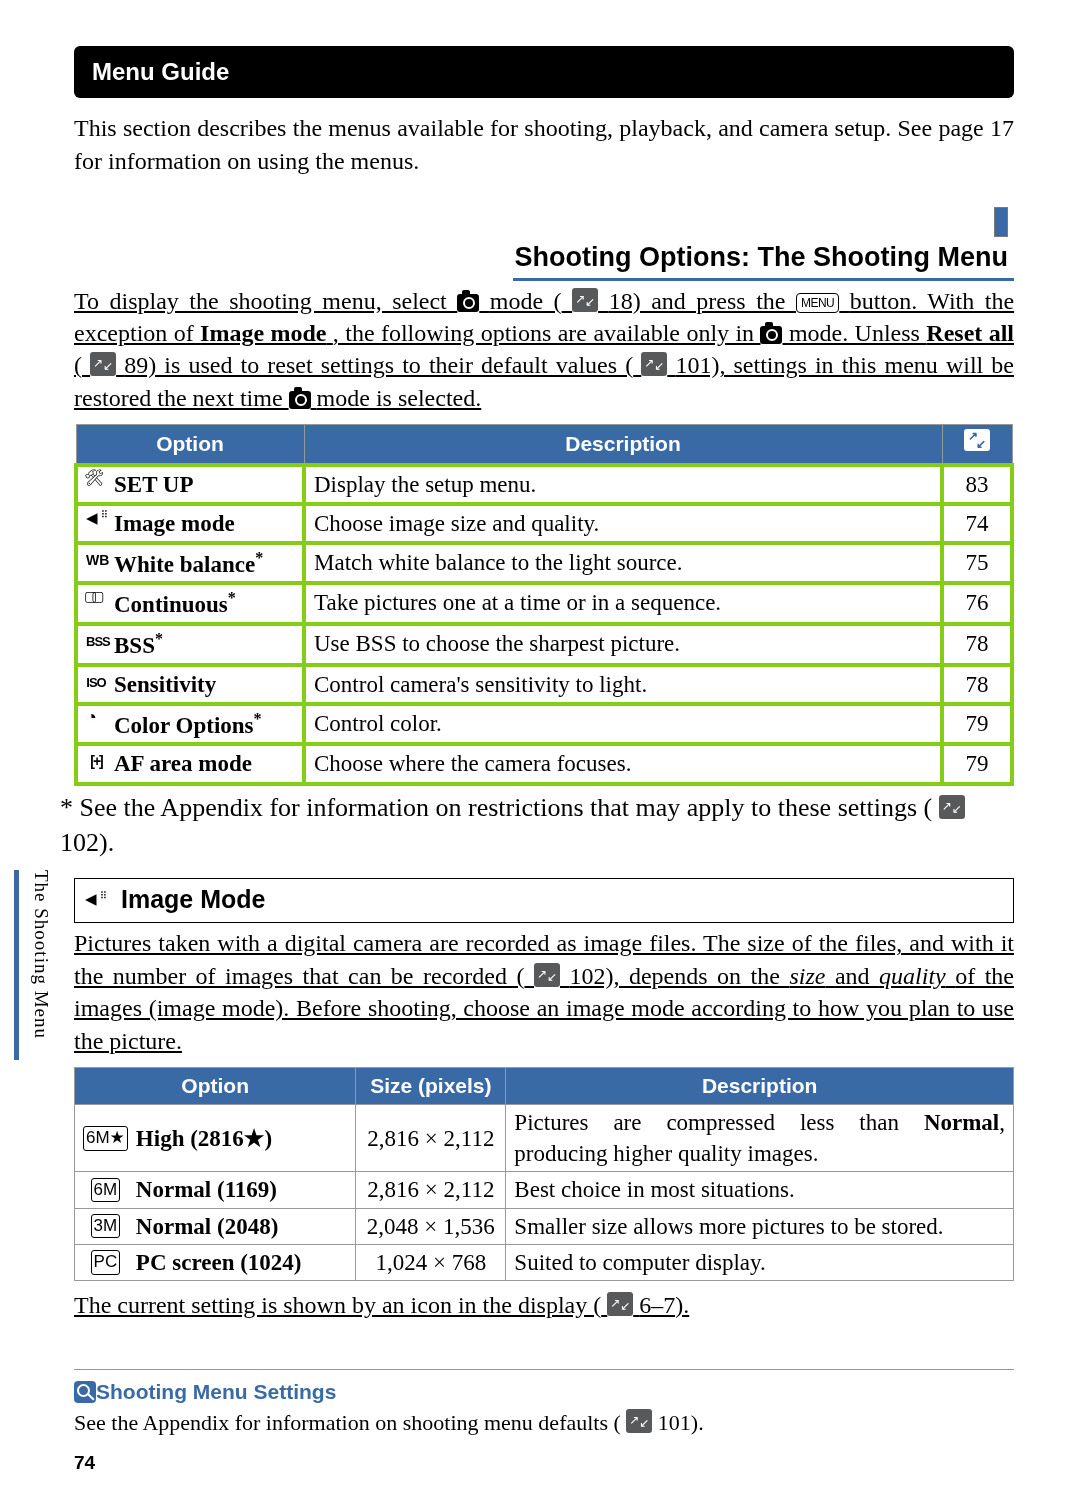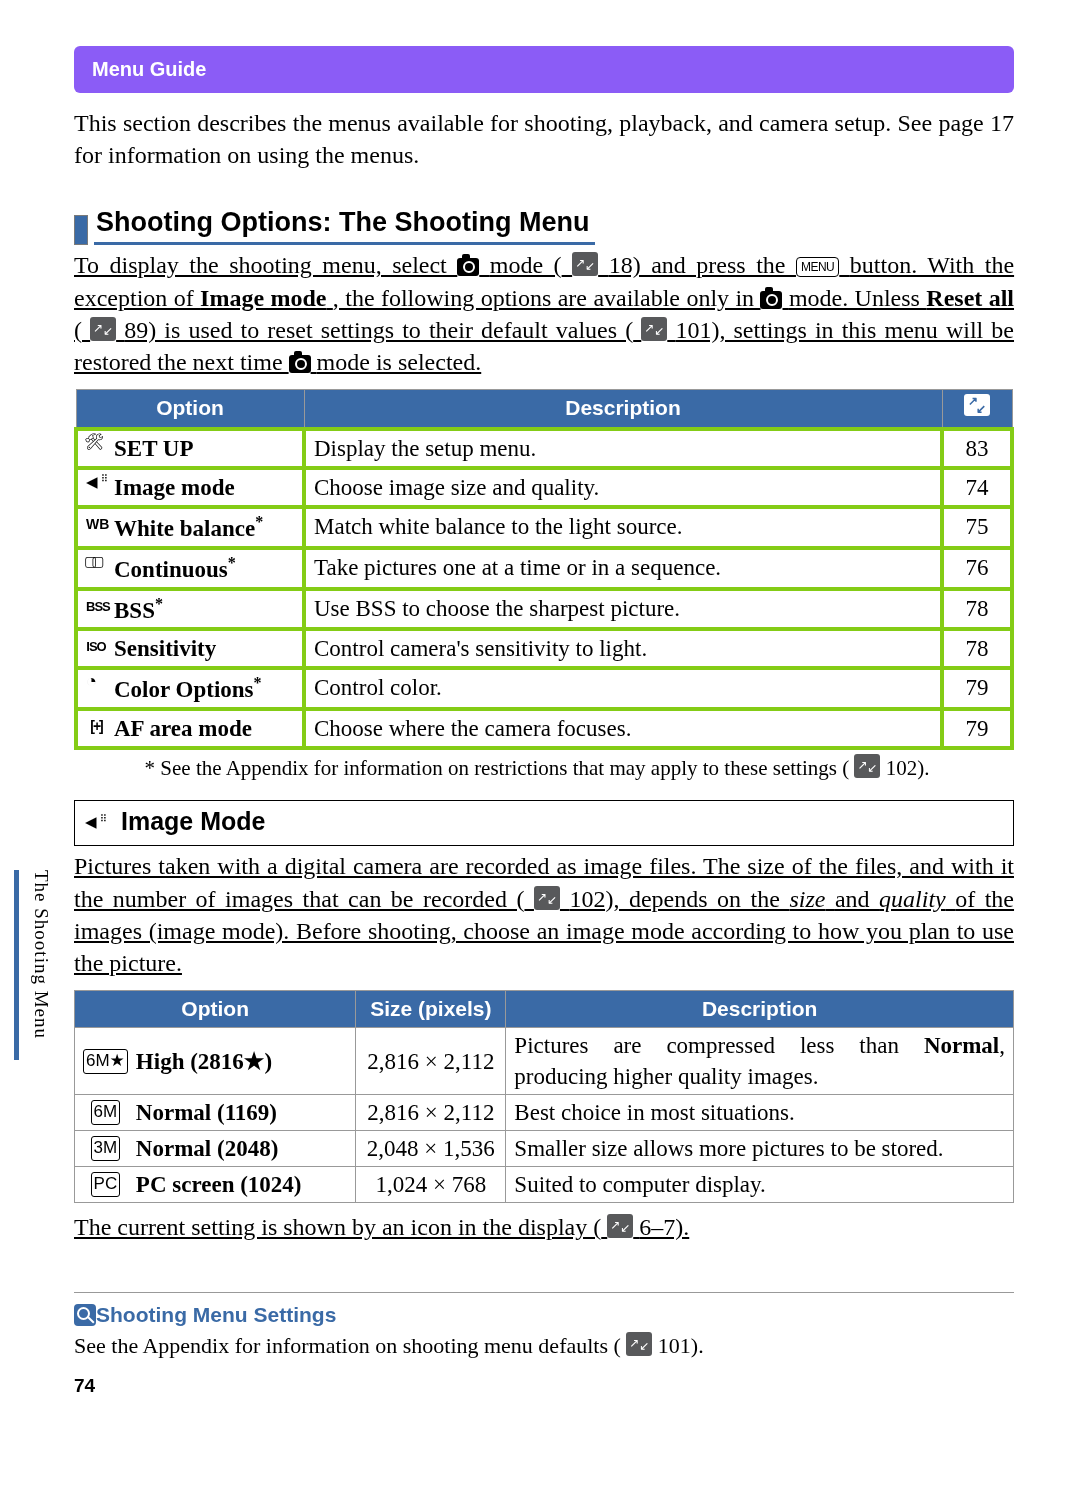--- a/index.html
+++ b/index.html
@@ -10,37 +10,38 @@
     height: 1486px;
     position: relative;
     color: #000;
     font-size: 24px;
     line-height: 1.35;
   }
   .page {
     padding: 46px 66px 52px 74px;
   }
   .section-band {
-    background: #8b5cf6;
+    background: #000000;
     color: #fff;
     font-family: Arial, Helvetica, sans-serif;
     font-weight: 900;
-    font-size: 20px;
+    font-size: 24px;
     padding: 10px 18px;
     border-radius: 6px;
   }
   .intro {
     padding: 14px 0 18px 0;
     text-align: justify;
   }
   .subsection-row {
     display: flex;
     align-items: flex-end;
     gap: 0;
     margin-top: 12px;
+    flex-direction: column;
   }
   .blue-chip {
     width: 14px;
     height: 30px;
     background: #3a6aa6;
     border: 1px solid #7a7a7a;
     margin-right: 6px;
   }
   .subsection-title {
     font-family: Arial, Helvetica, sans-serif;
@@ -145,24 +146,23 @@
   }
   table.options th.ref-head .ref-icon-white {
     display:inline-block; width:26px; height:22px;
     background:#fff; border-radius:3px; position:relative;
   }
   .ref-icon-white::before { content:"↗"; color:#3a6aa6; position:absolute; left:4px; top:-1px; font-size:12px; }
   .ref-icon-white::after { content:"↙"; color:#3a6aa6; position:absolute; right:4px; bottom:-1px; font-size:12px; }
 
   .star { font-size: 16px; vertical-align: super; }
   .footnote {
-    font-size: 21px;
+    font-size: 26px;
     margin-left: -14px;
     padding-bottom: 10px;
-    text-align: center;
   }
 
   .boxed-heading {
     border: 1.5px solid #000;
     padding: 4px 10px 6px 10px;
     margin-top: 8px;
     display: flex;
     align-items: center;
     gap: 16px;
   }

